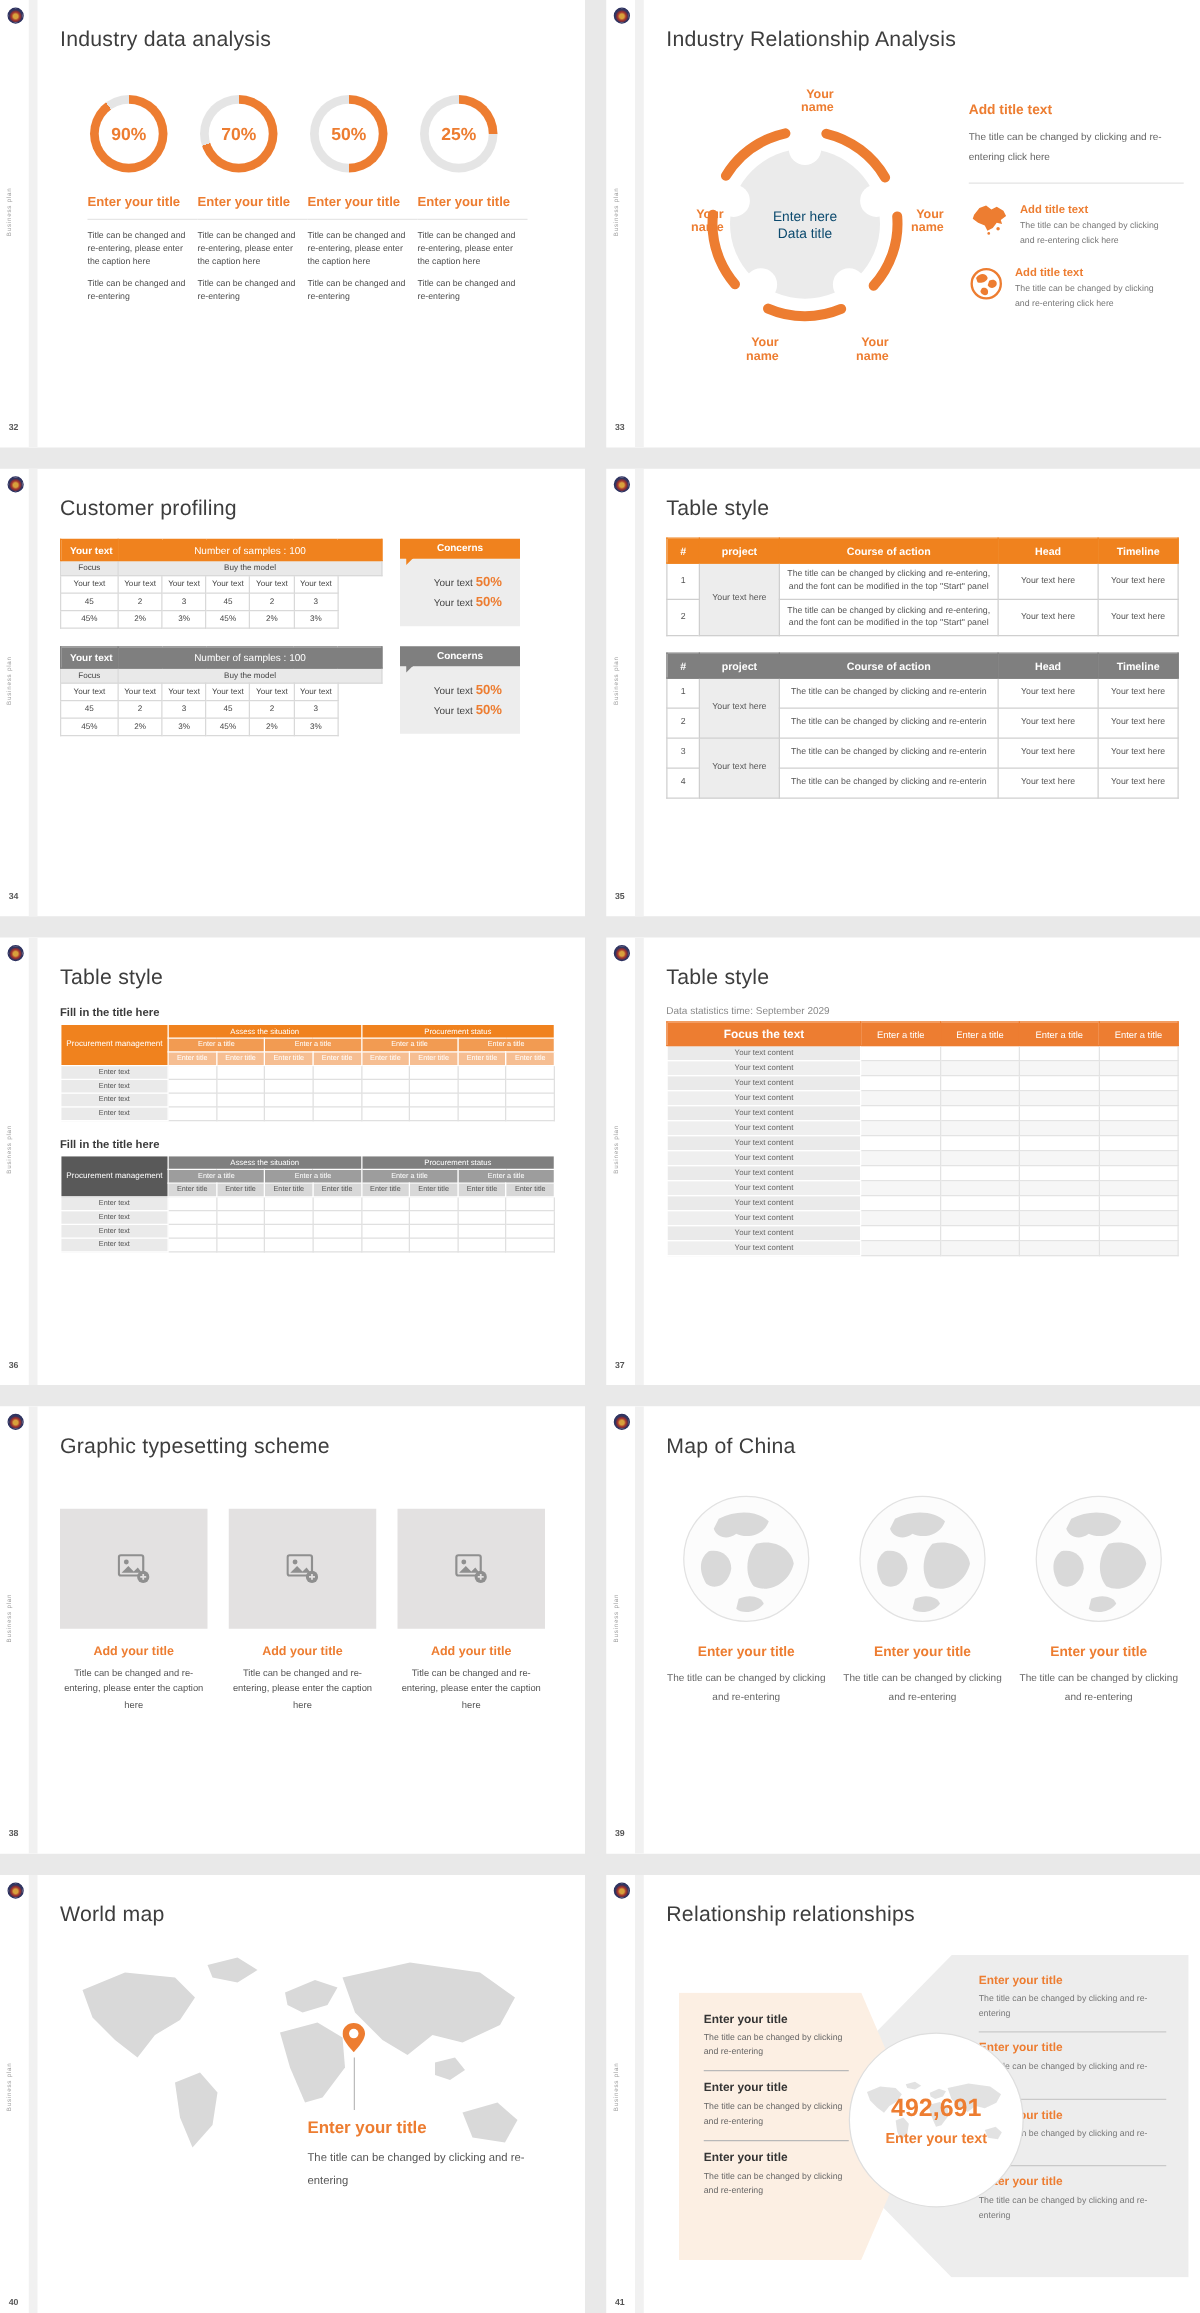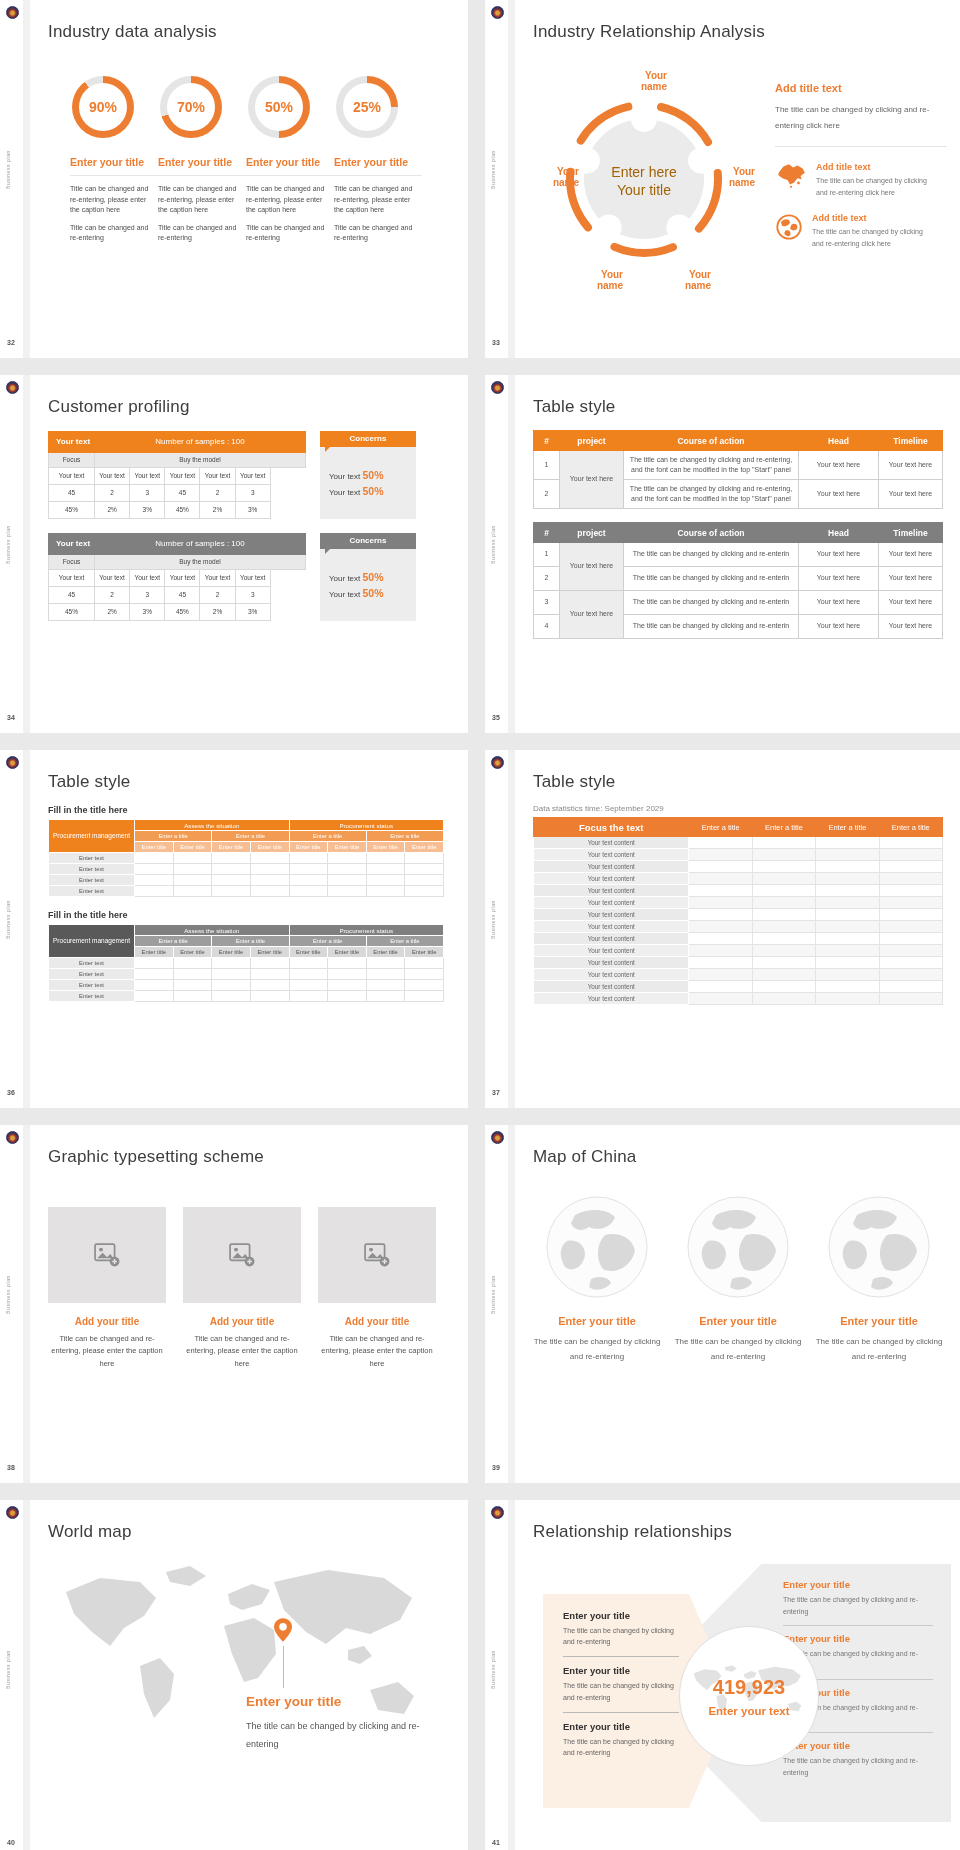--- a/index.html
+++ b/index.html
@@ -22,21 +22,21 @@
     background:conic-gradient(var(--accent) calc(var(--p)*1%),#e5e5e5 0)}
   .donut::after{content:"";position:absolute;inset:7px;background:#fff;border-radius:50%}
   .donut-val{position:absolute;inset:0;display:flex;align-items:center;justify-content:center;
     z-index:1;color:var(--accent);font-weight:bold;font-size:14px}
   .donut-title{color:var(--accent);font-weight:bold;font-size:10.5px;padding-bottom:7px;border-bottom:1px solid #e6e6e6;margin-bottom:8px}
   .donut-cap{font-size:7px;color:#4d4d4d;line-height:1.5;margin-bottom:7px;width:82px}
   
   .rel-wrap{position:relative;height:300px}
   .rel-diagram{position:absolute;left:14px;top:24px;width:194px;height:226px}
   .rel-center{position:absolute;left:97px;top:115px;transform:translate(-50%,-50%);width:120px;
-    text-align:center;font-size:14px;color:#a16207;line-height:1.3}
+    text-align:center;font-size:11px;color:#0c4a6e;line-height:1.3}
   .rel-node{position:absolute;width:46px;text-align:right;color:var(--accent);font-weight:bold;font-size:10px;line-height:1.12}
   .rel-panel{position:absolute;left:242px;top:40px;width:172px}
   .rel-lead-title{font-size:11px;font-weight:bold;color:var(--accent);margin-bottom:8px}
   .rel-lead-desc{font-size:8px;color:#666;line-height:2;padding-bottom:12px;border-bottom:1px solid #e4e4e4}
   .rel-item{display:flex;gap:9px;margin-top:15px;align-items:flex-start}
   .rel-item-title{font-size:9px;font-weight:bold;color:var(--accent);margin-bottom:3px}
   .rel-item-desc{font-size:7px;color:#777;line-height:1.65;width:112px}
   
   .theme-orange{--hd:#F0821E;--hd2:#F29B52;--hd3:#F6BE92;--hd3txt:#fff}
   .theme-gray{--hd:#7F7F7F;--hd2:#9D9D9D;--hd3:#D8D8D8;--hd3txt:#555}
@@ -44,21 +44,21 @@
   .cp-table{width:258px;border-collapse:collapse;font-size:6.5px;color:#444;text-align:center;table-layout:fixed}
   .cp-table td{border:1px solid #d9d9d9;height:14px;padding:1px}
   .cp-table .hd td{background:var(--hd);color:#fff;border-color:var(--hd);height:17px}
   .cp-table .hl{font-weight:bold;font-size:8px;text-align:left;padding-left:7px}
   .cp-table .hr{font-size:8px}
   .cp-table .sub td{background:#e9e9e9;height:12px}
   .cp-table col.lab{width:46px}
   .concerns{width:96px}
   .concerns-hd{position:relative;background:var(--hd);color:#fff;font-weight:bold;font-size:8px;text-align:center;padding:3px 0 4px}
   .concerns-hd::after{content:"";position:absolute;left:5px;bottom:-5px;border:5px solid transparent;border-top-color:var(--hd);border-left-color:var(--hd)}
-  .concerns-bd{background:#ededed;height:72px;display:flex;flex-direction:column;justify-content:center;gap:4px;padding-left:9px;font-size:8px;color:#444}
+  .concerns-bd{background:#ededed;height:54px;display:flex;flex-direction:column;justify-content:center;gap:4px;padding-left:27px;font-size:8px;color:#444}
   .concerns-bd .pct{color:var(--accent);font-weight:bold;font-size:10.5px}
   
   .ts-table{width:100%;border-collapse:collapse;font-size:7px;color:#555;text-align:center;margin-top:13px;table-layout:fixed}
   .ts-table th{background:var(--hd);color:#fff;font-size:8.5px;font-weight:bold;height:20px;border:1px solid var(--hd)}
   .ts-table td{border:1px solid #cfcfcf;padding:2px 4px;line-height:1.5}
   .ts-table .proj{background:#ededed}
   .ts-table.rows2 td{height:29px}
   .ts-table.rows4 td{height:24px}
   col.c-num{width:26px}col.c-proj{width:64px}col.c-head{width:80px}col.c-time{width:64px}
   
@@ -185,21 +185,21 @@
             <circle cx="97" cy="113" r="60" fill="#ebebeb"></circle>
             <circle cx="97" cy="53" r="13" fill="#fff"></circle>
             <circle cx="154.1" cy="94.5" r="13" fill="#fff"></circle>
             <circle cx="132.3" cy="161.5" r="13" fill="#fff"></circle>
             <circle cx="61.7" cy="161.5" r="13" fill="#fff"></circle>
             <circle cx="39.9" cy="94.5" r="13" fill="#fff"></circle>
             <circle cx="97" cy="113" r="74" fill="none" stroke="#ED7D31" stroke-width="8" stroke-dasharray="60 33" stroke-linecap="round" transform="rotate(67 97 113)"></circle>
           </svg>
           <div class="rel-center">
             <div>Enter here</div>
-            <div>Your title</div>
+            <div>Data title</div>
           </div>
           <div class="rel-node" style="left:0;right:0;top:4px;margin:auto">Your name</div>
           <div class="rel-node" style="left:-14px;top:100px">Your name</div>
           <div class="rel-node" style="right:-14px;top:100px">Your name</div>
           <div class="rel-node" style="left:30px;top:203px">Your name</div>
           <div class="rel-node" style="right:30px;top:203px">Your name</div>
         </div>
         <div class="rel-panel">
           <div class="rel-lead-title">Add title text</div>
           <div class="rel-lead-desc">The title can be changed by clicking and re-entering click here</div>
@@ -918,20 +918,20 @@
         <div class="pr-circle">
           <svg width="124" height="70" viewBox="0 0 400 200">
             <path class="wm" d="M18,34 L52,20 L92,24 L108,40 L96,58 L76,70 L62,88 L44,74 L26,56 Z"></path>
             <path class="wm" d="M118,14 L142,8 L158,18 L142,28 L122,24 Z"></path>
             <path class="wm" d="M92,108 L112,100 L126,116 L122,142 L106,160 L96,136 Z"></path>
             <path class="wm" d="M180,36 L204,26 L222,32 L214,46 L194,52 L182,46 Z"></path>
             <path class="wm" d="M176,68 L206,60 L226,72 L228,96 L210,120 L196,124 L184,96 Z"></path>
             <path class="wm" d="M226,24 L280,12 L336,20 L364,40 L352,62 L322,76 L298,70 L278,86 L258,74 L236,52 Z"></path>
             <path class="wm" d="M322,132 L350,124 L366,138 L356,156 L330,152 Z"></path>
           </svg>
-          <div class="pr-value">419,923</div>
+          <div class="pr-value">492,691</div>
           <div class="pr-label">Enter your text</div>
         </div>
       </div>
     </div>
   </div>
 
 </div>
 
 </body></html>

